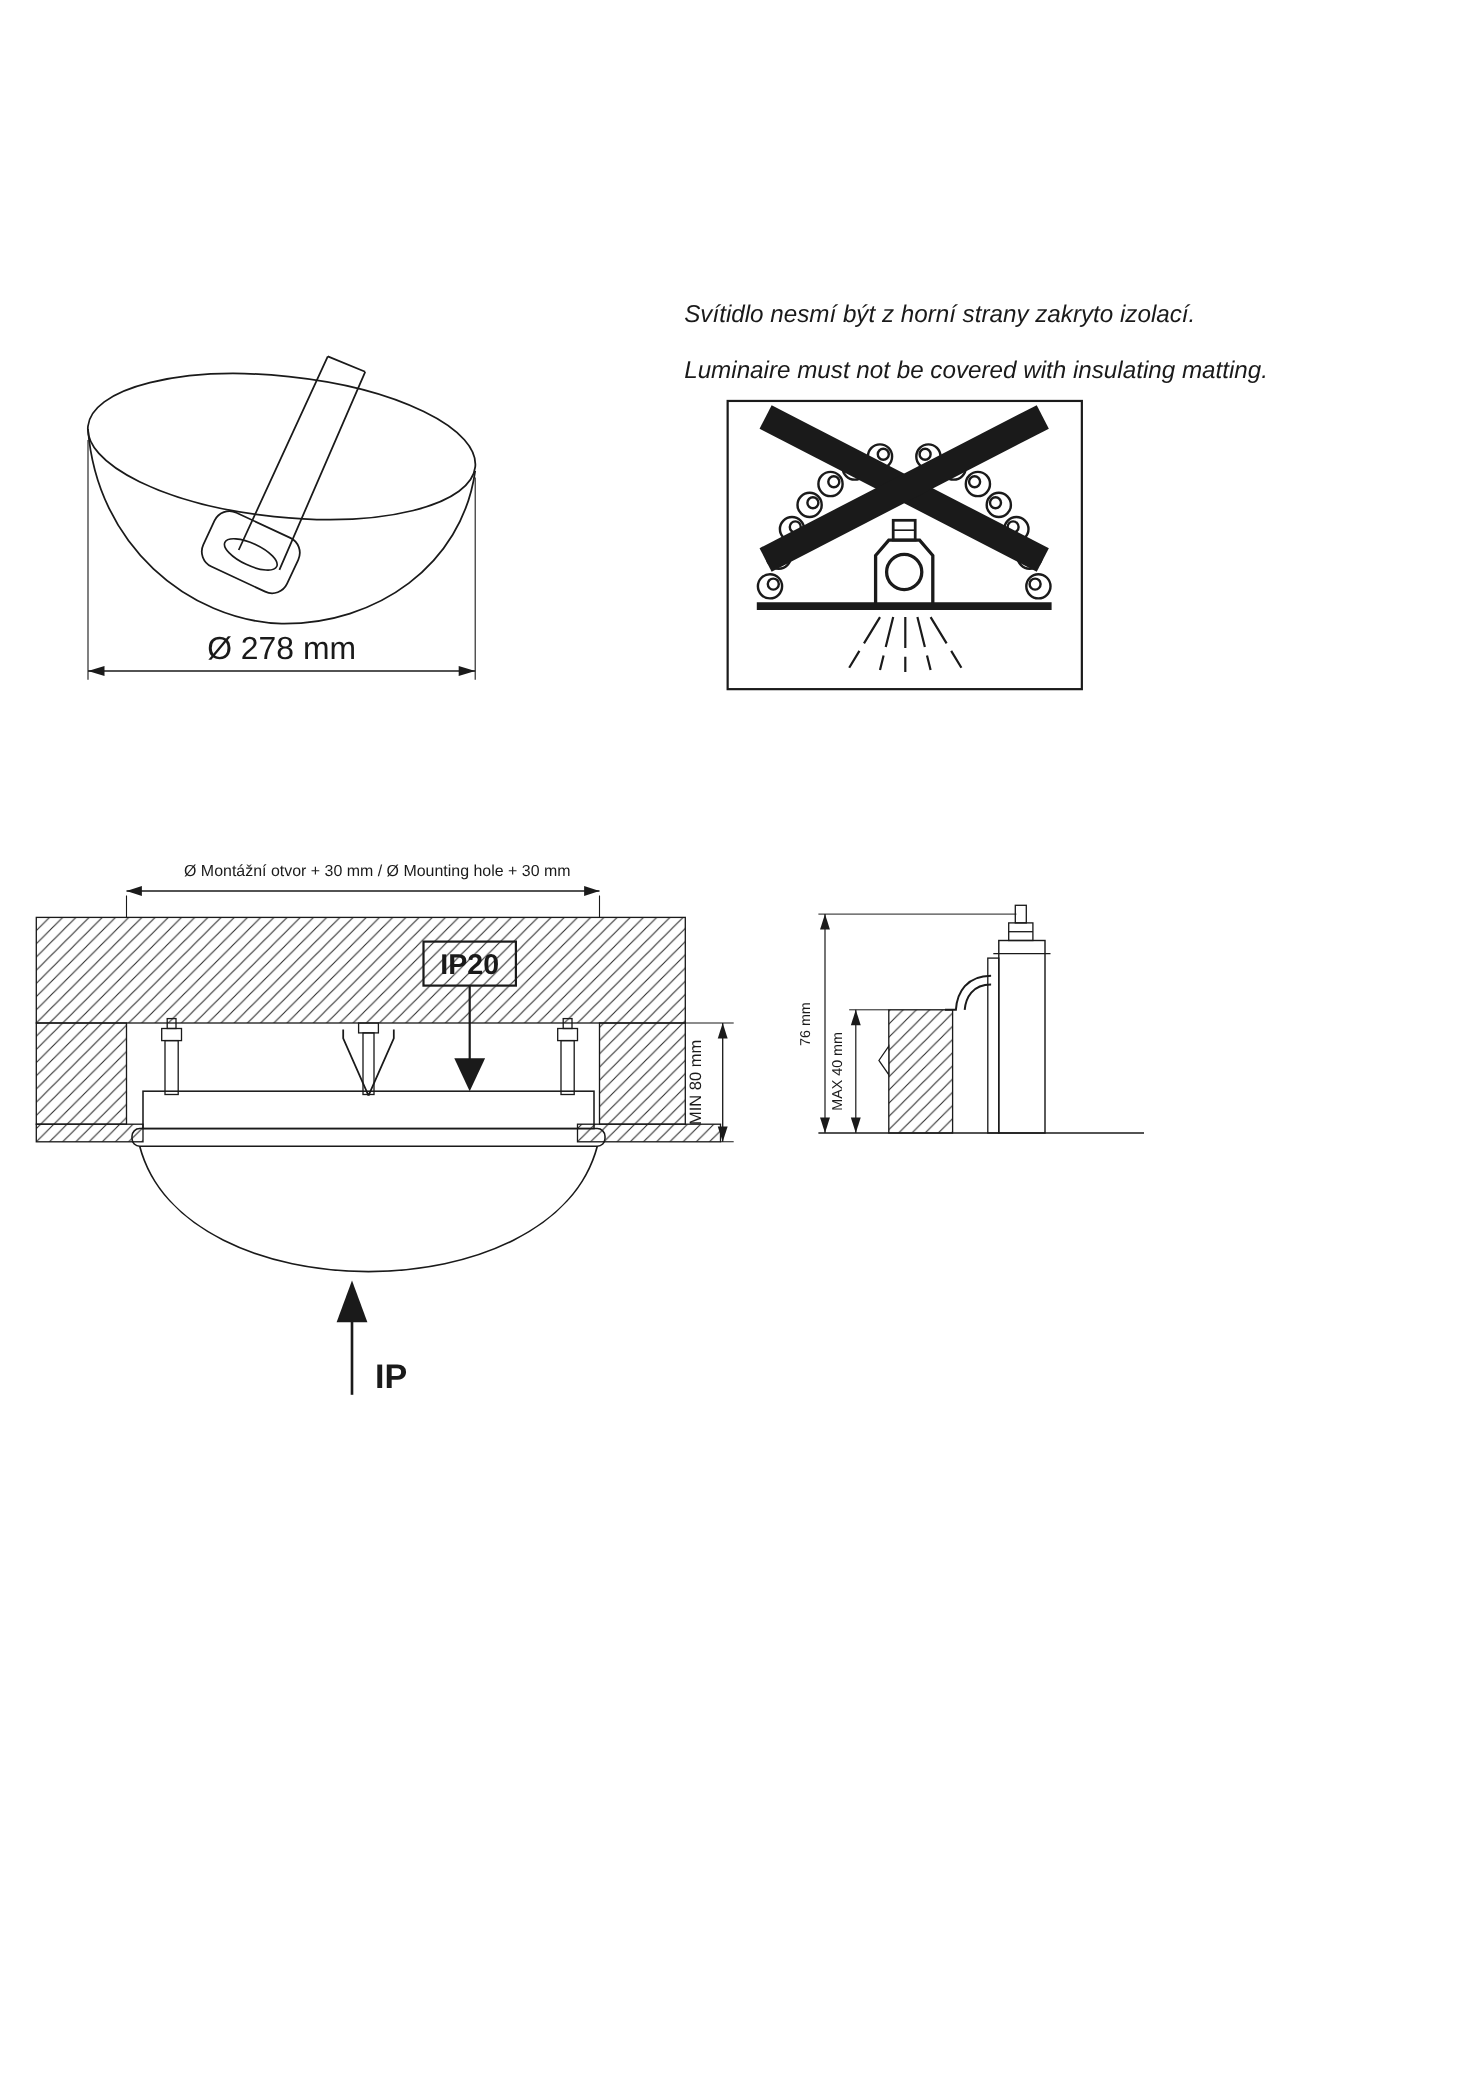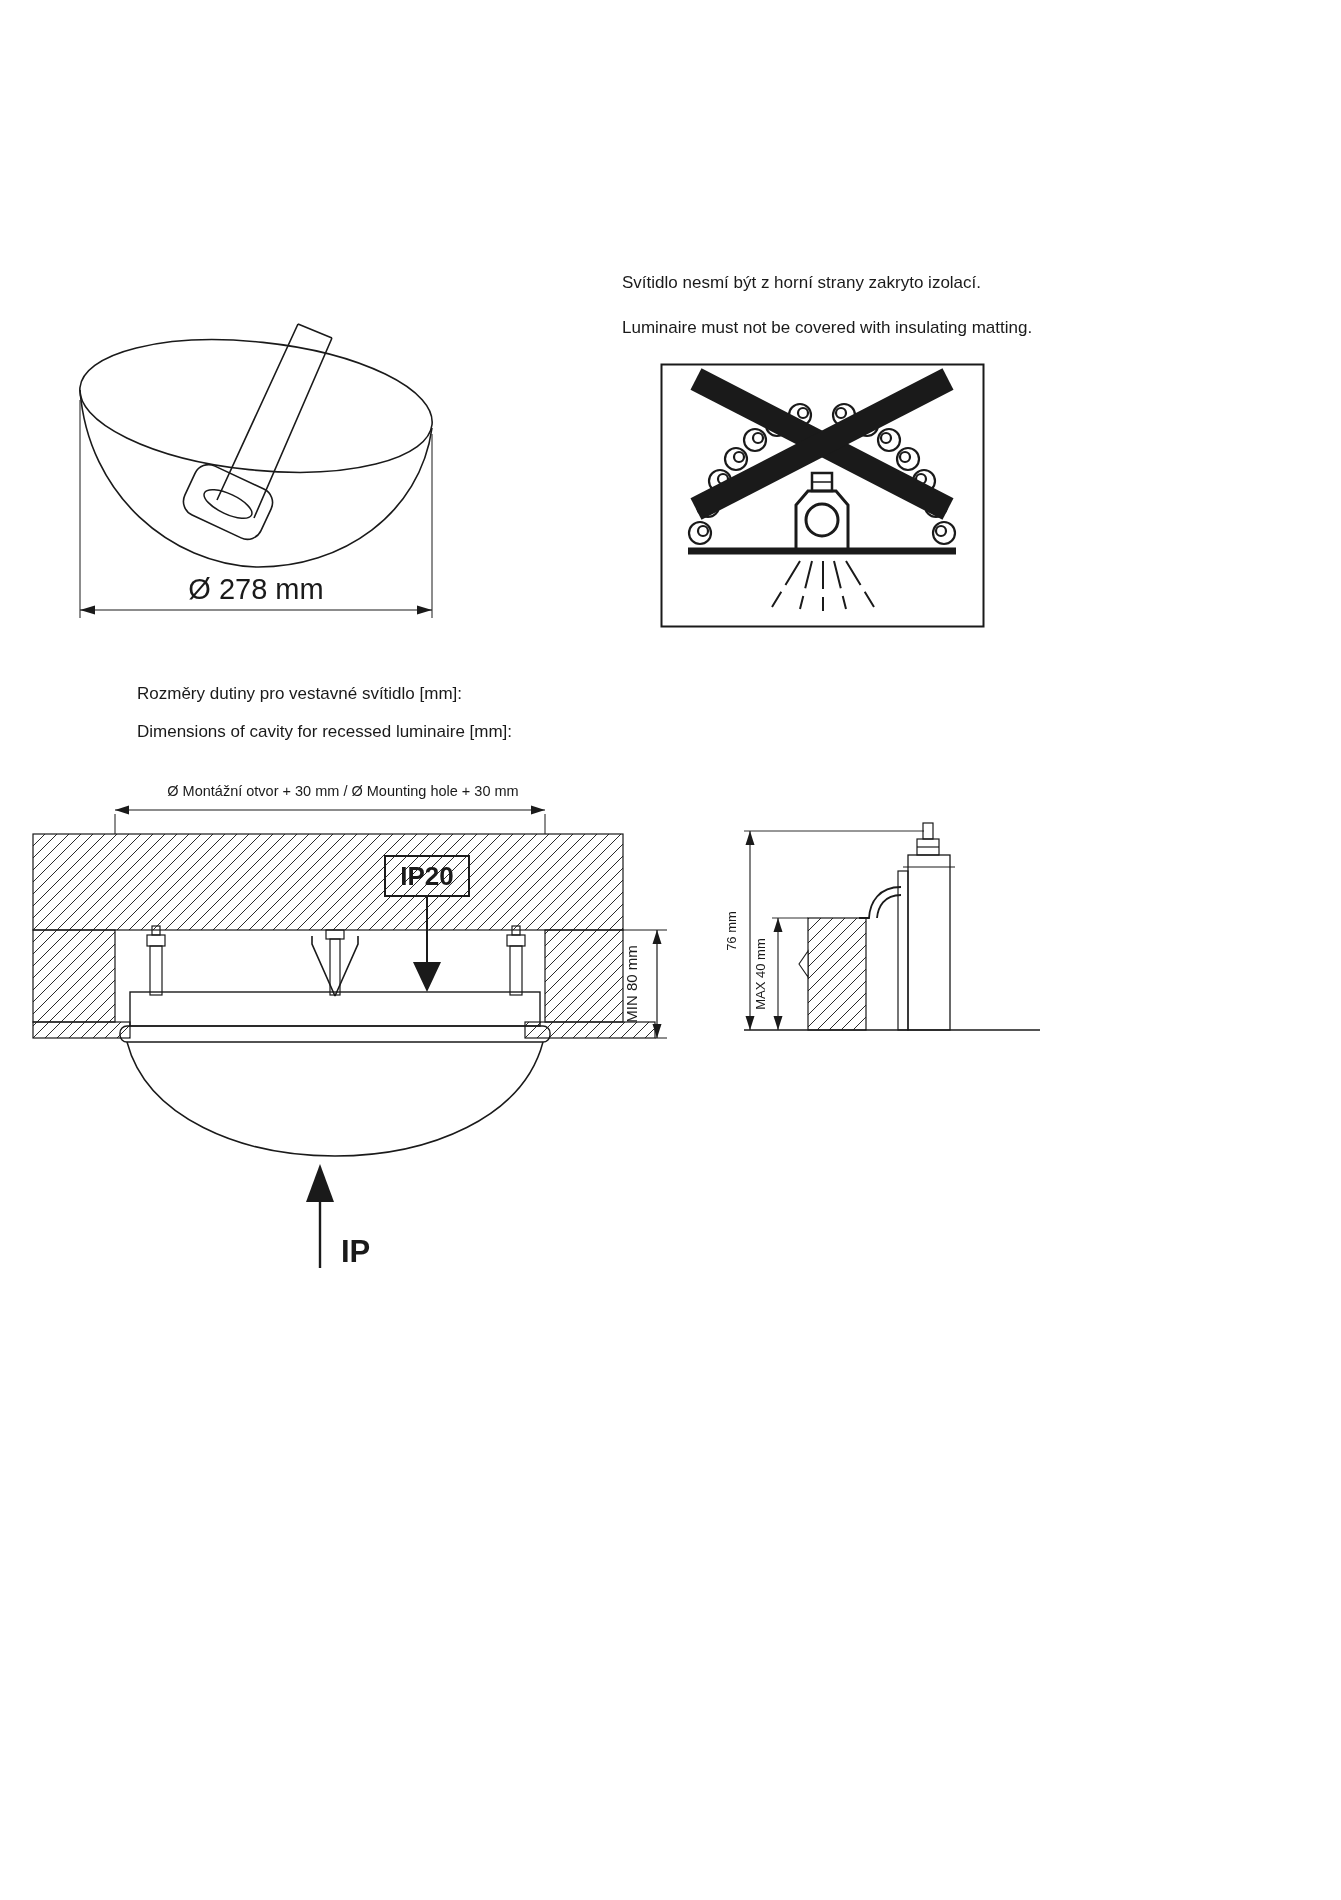--- a/index.html
+++ b/index.html
@@ -7,21 +7,21 @@
   .page {
     position: relative;
     width: 1341px;
     height: 1900px;
     background: #ffffff;
     font-family: "Liberation Sans", sans-serif;
     color: #1a1a1a;
     overflow: hidden;
   }
   .abs { position: absolute; }
-  .note { position: absolute; font-size: 17px; color: #1a1a1a; }
+  .note { position: absolute; font-size: 22px; color: #1a1a1a; font-style: italic; }
   .note p { margin: 0; white-space: nowrap; }
   .note.gap-lg p + p { margin-top: 25px; text-align: center; }
   .note.gap-md p + p { margin-top: 18px; }
   svg { display: block; overflow: visible; }
   svg text { font-family: "Liberation Sans", sans-serif; fill: #1a1a1a; }
   .ink { stroke: #1a1a1a; fill: none; }
 </style>
 </head>
 <body>
 
@@ -99,24 +99,20 @@
       <line x1="174" y1="198" x2="186" y2="246"></line>
       <line x1="186" y1="198" x2="214" y2="244"></line>
     </g>
 
     <g stroke="#1a1a1a" stroke-width="24">
       <line x1="36" y1="16" x2="288" y2="146"></line>
       <line x1="288" y1="16" x2="36" y2="146"></line>
     </g>
   </svg>
 
-  <div class="note gap-md" style="left:137px; top:684px;">
-    <p>Rozměry dutiny pro vestavné svítidlo [mm]:</p>
-    <p>Dimensions of cavity for recessed luminaire [mm]:</p>
-  </div>
 
   <svg class="abs" style="left:25px; top:770px;" width="660" height="530" viewBox="0 0 660 530" xmlns="http://www.w3.org/2000/svg">
     <defs>
       <pattern id="hatchA" patternUnits="userSpaceOnUse" width="12" height="12">
         <path d="M-3,3 l6,-6 M0,12 l12,-12 M9,15 l6,-6" stroke="#2a2a2a" stroke-width="1" fill="none"></path>
       </pattern>
     </defs>
 
     <text x="318" y="26" font-size="14.5" text-anchor="middle">Ø Montážní otvor + 30 mm / Ø Mounting hole + 30 mm</text>
     <line class="ink" x1="90" y1="40" x2="520" y2="40" stroke-width="1.2"></line>

